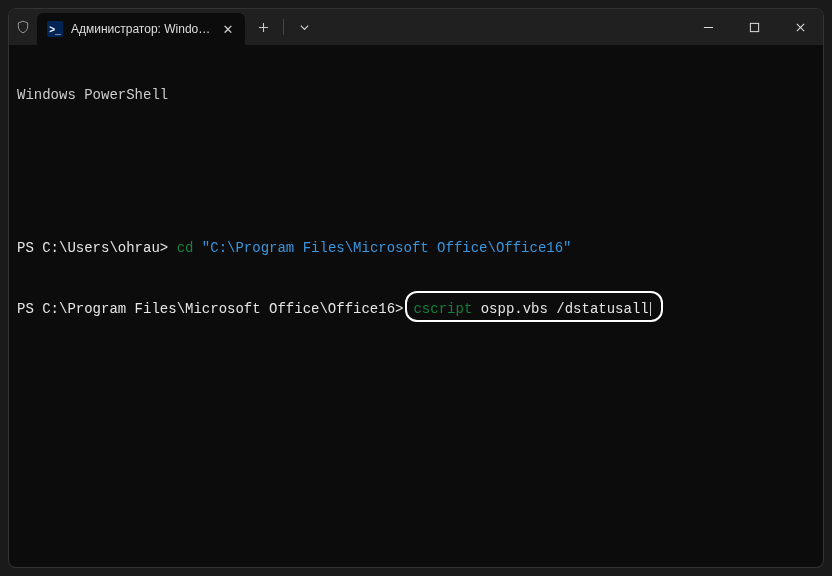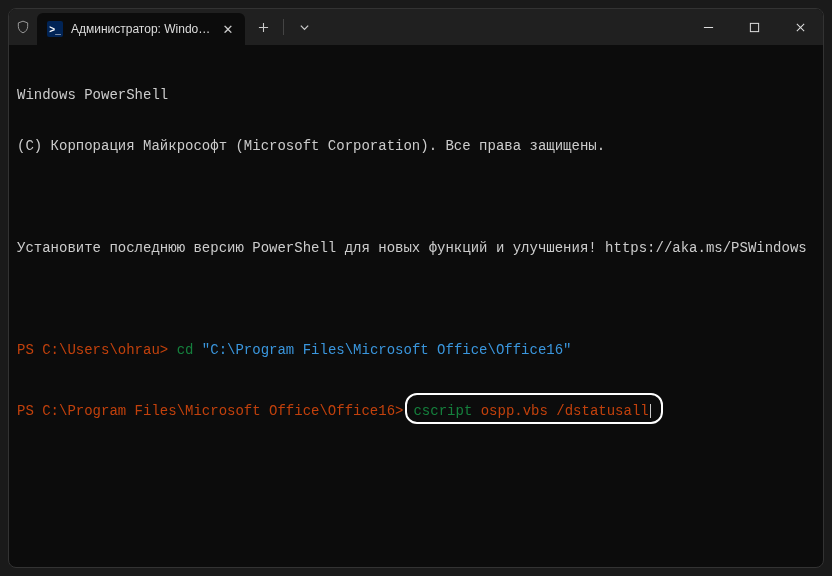--- a/index.html
+++ b/index.html
@@ -105,21 +105,21 @@
       padding: 8px 12px 12px 8px;
       font-family: Consolas, "Courier New", monospace;
       font-size: 14px;
       line-height: 17px;
       color: #ccc;
       white-space: pre;
       overflow: hidden;
       border-radius: 11px;
     }
     .line { display: block; }
-    .prompt-white { color: #c2410c; }
+    .prompt-white { color: #e5e5e5; }
     .cmd-yellow { color: #15803d; }
     .string-cyan { color: #3a96dd; }
     .blank { height: 17px; }
     .highlight-box {
       display: inline-block;
       border: 2px solid #fff;
       border-radius: 12px;
       padding: 8px 10px 2px 6px;
       margin-left: 2px;
     }
@@ -175,20 +175,18 @@
       <div class="win-btn">
         <svg width="11" height="11" viewBox="0 0 12 12">
             <path d="M2 2 L10 10 M10 2 L2 10" stroke="#ddd" stroke-width="1.1"></path>
           </svg>
       </div>
     </div>
   </div>
 
   <div class="terminal">
     <span class="line">Windows PowerShell</span>
-    <span class="line">(C) Корпорация Майкрософт (Microsoft Corporation). Все права защищены.</span>
     <div class="blank"></div>
-    <span class="line">Установите последнюю версию PowerShell для новых функций и улучшения! https://aka.ms/PSWindows</span>
     <div class="blank"></div>
     <span class="line"><span class="prompt-white">PS C:\Users\ohrau&gt; </span><span class="cmd-yellow">cd </span><span class="string-cyan">"C:\Program Files\Microsoft Office\Office16"</span></span>
     <span class="line"><span class="prompt-white">PS C:\Program Files\Microsoft Office\Office16&gt;</span><span class="highlight-box"><span class="cmd-yellow">cscript </span><span class="prompt-white">ospp.vbs /dstatusall</span><span class="cursor"></span></span></span>
   </div>
 </div>
 
 </body></html>

